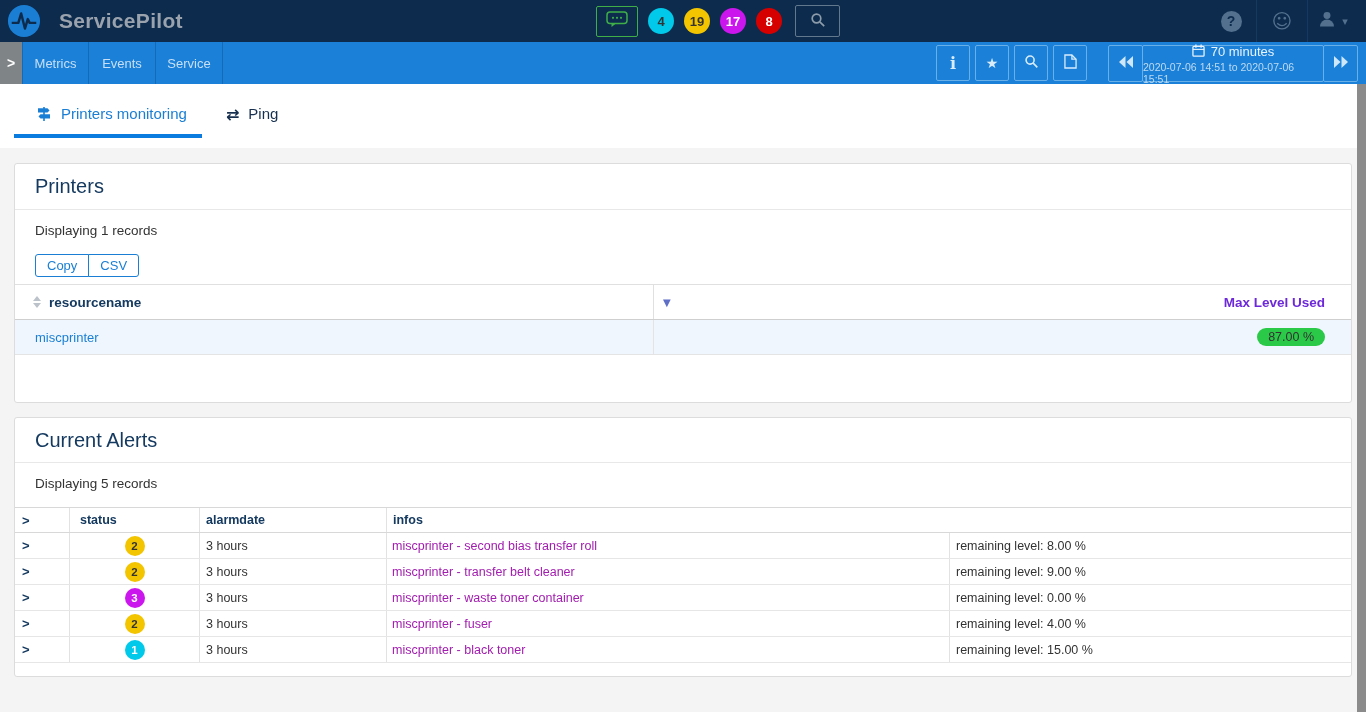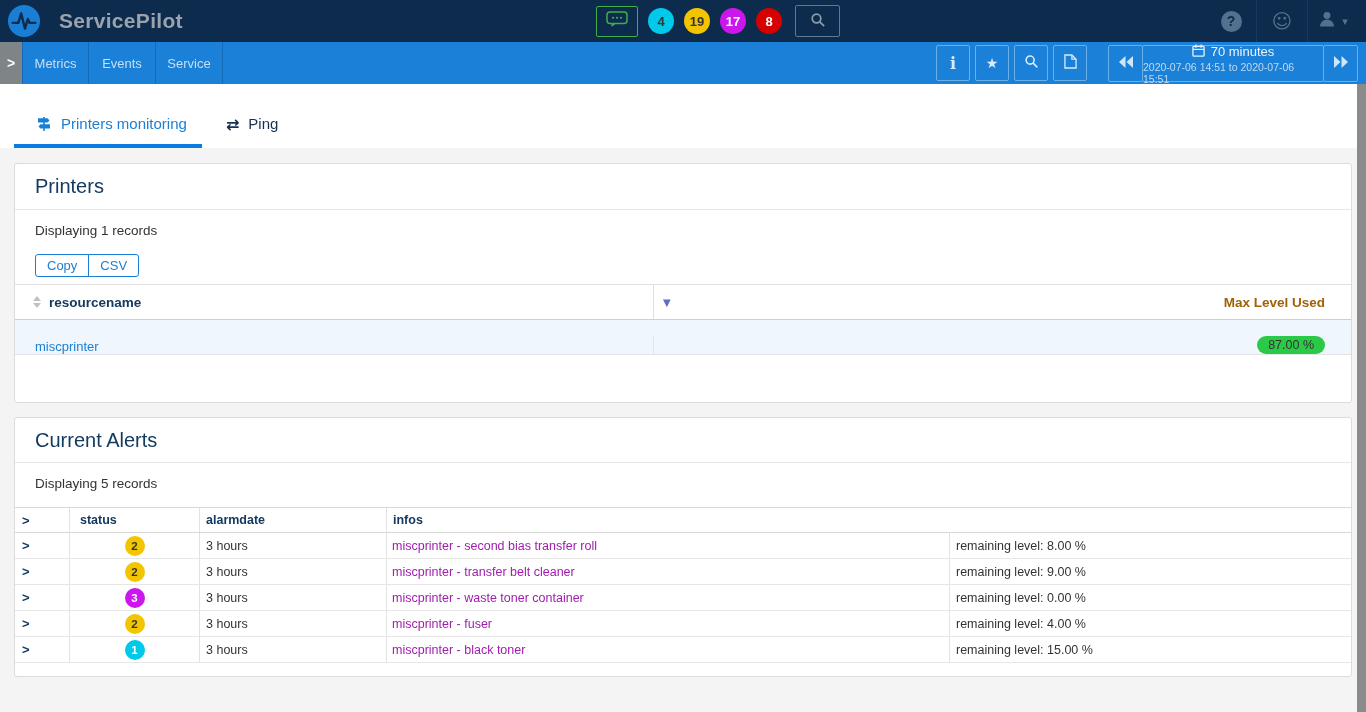--- a/index.html
+++ b/index.html
@@ -45,21 +45,21 @@
   .time-group { display:flex; align-items:stretch; margin-left:21px; height:37px; }
   .tg-btn { width:35px; border:1px solid #69b0e9; border-radius:2px; background:transparent; color:#cfe7fa;
             display:inline-flex; align-items:center; justify-content:center; cursor:pointer; }
   .tg-main { width:182px; border:1px solid #69b0e9; border-radius:2px; margin:0 -1px; padding-top:2px;
              display:flex; flex-direction:column; align-items:center; justify-content:center; cursor:pointer; }
   .tg-line1 { display:flex; align-items:center; gap:6px; color:#e8f3fc; font-size:13px; }
   .tg-line2 { color:#bedaf2; font-size:10.5px; margin-top:1px; }
 
   
   .tabsbar { position:absolute; left:0; top:84px; width:1366px; height:64px; background:#ffffff;
-             display:flex; align-items:flex-end; padding-left:14px; }
+             display:flex; align-items:flex-start; padding-left:14px; }
   .tab { margin-top:21px; height:33px; display:inline-flex; align-items:flex-start; gap:9px; padding:0 15px 0 22px;
          font-size:15px; color:#17304f; border-bottom:4px solid transparent; cursor:pointer; }
   .tab.active { color:#1a7fd4; border-bottom-color:#0a7ce0; }
   .tab .ticon { margin-top:1px; }
   .tab2 { margin-left:24px; padding-left:0; }
   .ping-glyph { font-family:"DejaVu Sans", sans-serif; font-size:16px; font-weight:bold; color:#17304f; line-height:18px; }
 
   
   .panel { position:absolute; left:14px; width:1338px; background:#ffffff; border:1px solid #dcdcdc; border-radius:3px; }
   .panel-title { height:46px; display:flex; align-items:center; padding:0 20px; font-size:20px;
@@ -76,22 +76,22 @@
   .tbl-btn + .tbl-btn { border-radius:0 3px 3px 0; margin-left:-1px; }
 
   
   .ptable { margin-top:7px; width:100%; }
   .ptable-header { display:flex; height:36px; border-top:1px solid #e0e0e0; border-bottom:1px solid #cfcfcf; }
   .ph-col1 { width:638px; display:flex; align-items:center; gap:8px; padding-left:18px; }
   .ph-col1 .hlabel { font-size:13.5px; font-weight:bold; color:#153a60; }
   .ph-col2 { flex:1; display:flex; align-items:center; justify-content:space-between; border-left:1px solid #e0e0e0;
              padding:0 26px 0 9px; }
   .filter-caret { color:#5f6ec7; font-size:10px; font-family:"DejaVu Sans", sans-serif; cursor:pointer; }
-  .maxlevel-label { font-size:13.5px; font-weight:bold; color:#a16207;padding-left:36px; }
-  .ptable-row { display:flex; height:35px; background:#eff6fd; border-bottom:1px solid #e4e4e4;align-items:flex-end; }
+  .maxlevel-label { font-size:13.5px; font-weight:bold; color:#6d28d9;padding-left:36px; }
+  .ptable-row { display:flex; height:35px; background:#eff6fd; border-bottom:1px solid #e4e4e4; }
   .pr-col1 { width:638px; display:flex; align-items:center; padding-left:20px; }
   .pr-col2 { flex:1; display:flex; align-items:center; justify-content:flex-end; border-left:1px solid #e4e4e4;
              padding-right:26px; }
   .blue-link { color:#1a7fd4; font-size:13px; text-decoration:none; cursor:pointer; }
   .pill { font-size:12.5px; padding:2px 11px; border-radius:10px; }
   .sort-icon { display:inline-flex; flex-direction:column; align-items:center; cursor:pointer; }
   .tri-up { width:0; height:0; border-left:4px solid transparent; border-right:4px solid transparent;
             border-bottom:5px solid #bcc2c9; }
   .tri-down { width:0; height:0; border-left:4px solid transparent; border-right:4px solid transparent;
               border-top:5px solid #bcc2c9; margin-top:2px; }

